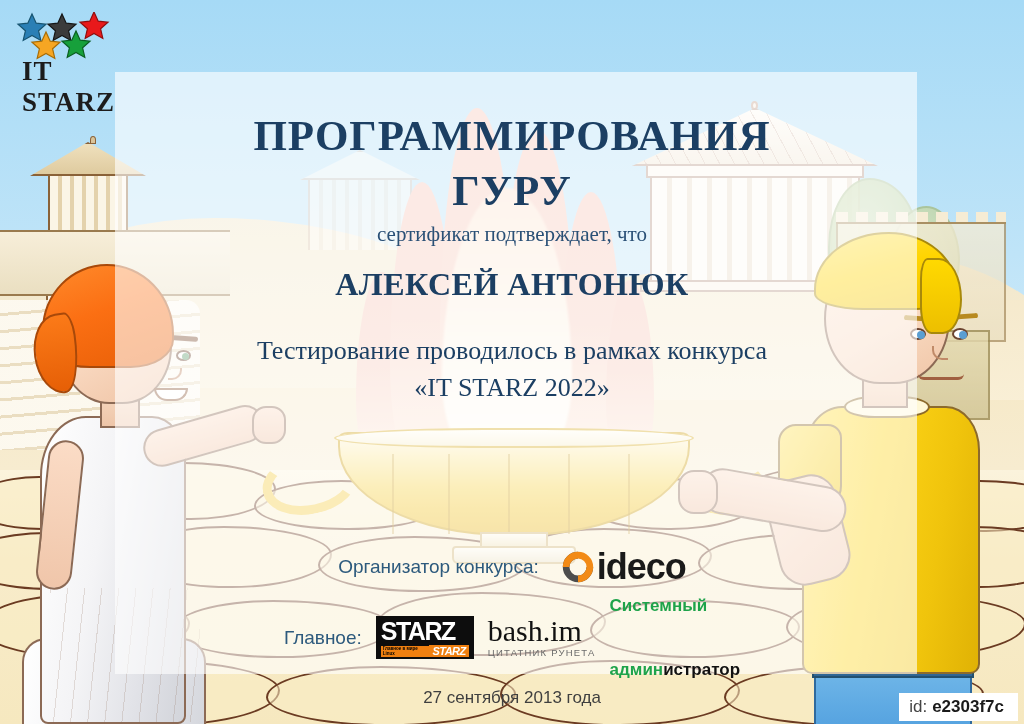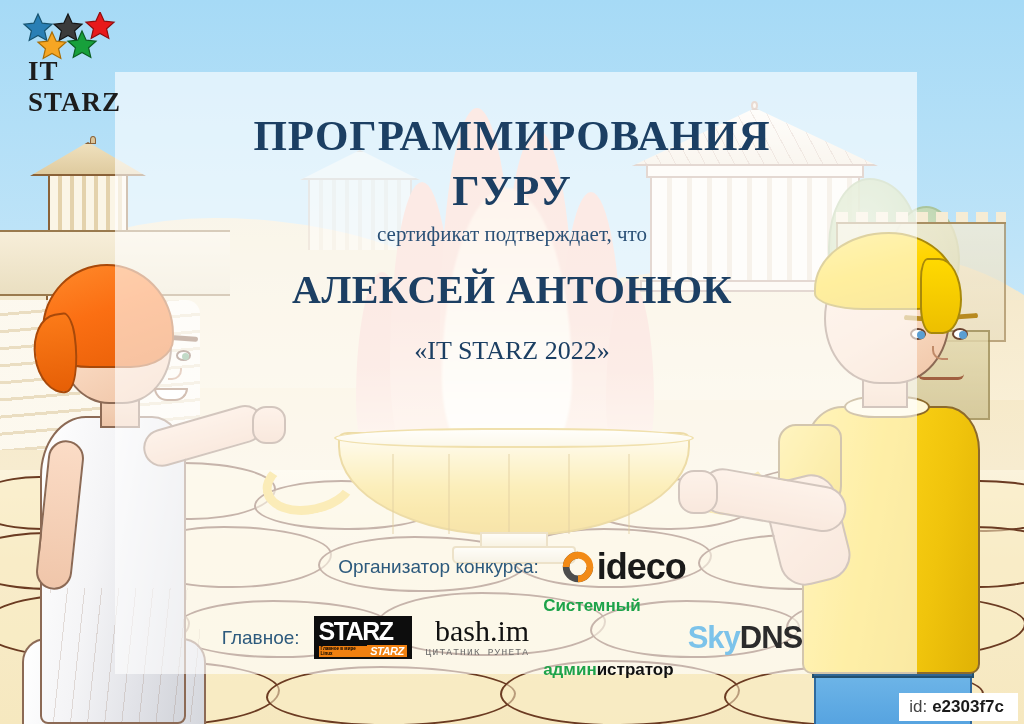--- a/index.html
+++ b/index.html
@@ -354,21 +354,21 @@
   
   .overlay-panel {
     position: absolute; left: 115px; top: 72px; width: 802px; height: 602px;
     background: rgba(255,255,255,.62);
     pointer-events: none;
   }
 
   
   .content { position: absolute; inset: 0; }
 
-  .logo { position: absolute; left: 20px; top: 12px; width: 104px; height: 78px; }
+  .logo { position: absolute; left: 14px; top: 12px; width: 104px; height: 78px; }
   .logo-stars { position: relative; width: 104px; height: 46px; }
   .logo-text {
     position: absolute; left: 8px; top: 44px;
     font-family: "Liberation Serif", serif;
     font-weight: bold; font-size: 27px; letter-spacing: 1px; color: #1c1c1c;
   }
 
   .title {
     position: absolute; left: 0; right: 0; top: 108px;
     text-align: center;
@@ -379,21 +379,21 @@
   .subtitle {
     position: absolute; left: 0; right: 0; top: 222px;
     text-align: center;
     font-family: "Liberation Serif", serif;
     font-size: 21px; color: #2a5076;
   }
   .recipient {
     position: absolute; left: 0; right: 0; top: 266px;
     text-align: center;
     font-family: "Liberation Serif", serif;
-    font-weight: bold; font-size: 40px; color: #1c3f63; letter-spacing: .5px;
+    font-weight: bold; font-size: 32px; color: #1c3f63; letter-spacing: .5px;
   }
   .body-text {
     position: absolute; left: 0; right: 0; top: 333px;
     text-align: center;
     font-family: "Liberation Serif", serif;
     font-size: 26px; line-height: 1.42; color: #1c3f63;
   }
 
   .org-row {
     position: absolute; left: 0; right: 0; top: 546px;
@@ -423,26 +423,26 @@
   }
   .lf-sub {
     background: #f08010; color: #000; font-size: 4.5px; font-weight: bold;
     padding: 1px 2px; font-family: "Liberation Sans", sans-serif; line-height: 1;
   }
   .lf-format {
     background: #f08010; color: #fff; font-weight: bold; font-size: 11px;
     padding: 0 3px; font-family: "Liberation Sans", sans-serif;
     font-style: italic; letter-spacing: -.5px;
   }
-  .bash-logo { text-align: right; }
+  .bash-logo { text-align: left; }
   .bash-main {
     font-family: "Liberation Serif", serif; font-size: 30px; color: #111; line-height: .95;
   }
   .bash-sub {
-    font-family: Liberation Mono, monospace; font-size: 9.5px; color: #6b6b6b;
+    font-family: Liberation Sans, sans-serif; font-size: 9.5px; color: #6b6b6b;
     letter-spacing: 1.2px; margin-top: 1px;
   }
   .sysadmin-logo { line-height: .92; }
   .sa-top { font-family: "Liberation Sans", sans-serif; font-weight: bold; font-size: 17px; color: #1ea34a; }
   .sa-bot { font-family: "Liberation Sans", sans-serif; font-weight: bold; font-size: 17px; margin-top: 48px; }
   .sa-bot .g { color: #1ea34a; }
   .sa-bot .k { color: #111; }
   .skydns-logo {
     font-family: "Liberation Sans", sans-serif; font-weight: bold;
     font-size: 31px; letter-spacing: -1px;
@@ -627,20 +627,21 @@
     <div class="title">
       <div>ПРОГРАММИРОВАНИЯ</div>
       <div>ГУРУ</div>
     </div>
 
     <div class="subtitle">сертификат подтверждает, что</div>
 
     <div class="recipient">АЛЕКСЕЙ АНТОНЮК</div>
 
     <div class="body-text">
+      <div>Тестирование проводилось в рамках конкурса</div>
       <div>«IT STARZ 2022»</div>
     </div>
 
     <div class="org-row">
       <span class="sponsor-label">Организатор конкурса:</span>
       <span class="ideco-logo">
         <svg width="38" height="38" viewBox="0 0 40 40">
           <path d="M20 4 A16 16 0 1 0 36 20 L29 20 A9 9 0 1 1 20 11 Z" fill="#4d4d4d"></path>
           <path d="M20 36 A16 16 0 1 0 4 20 L11 20 A9 9 0 1 1 20 29 Z" fill="#f28a16"></path>
         </svg>
@@ -664,24 +665,22 @@
         <div class="bash-sub">ЦИТАТНИК РУНЕТА</div>
       </span>
 
       <span class="sysadmin-logo">
         <div class="sa-top">Системный</div>
         <div class="sa-bot">
           <span class="g">админ</span><span class="k">истратор</span>
         </div>
       </span>
 
-      <span class="skydns-logo">
-        <span class="sky">Sky</span><span class="dns">DNS</span>
-      </span>
-    </div>
-
+    </div>
+
+    <div class="date">27 сентября 2013 года</div>
 
     <div class="id-badge">
       <span class="id-key">id:</span><span class="id-val">e2303f7c</span>
     </div>
 
   </div>
 </div>
 
 </body></html>

